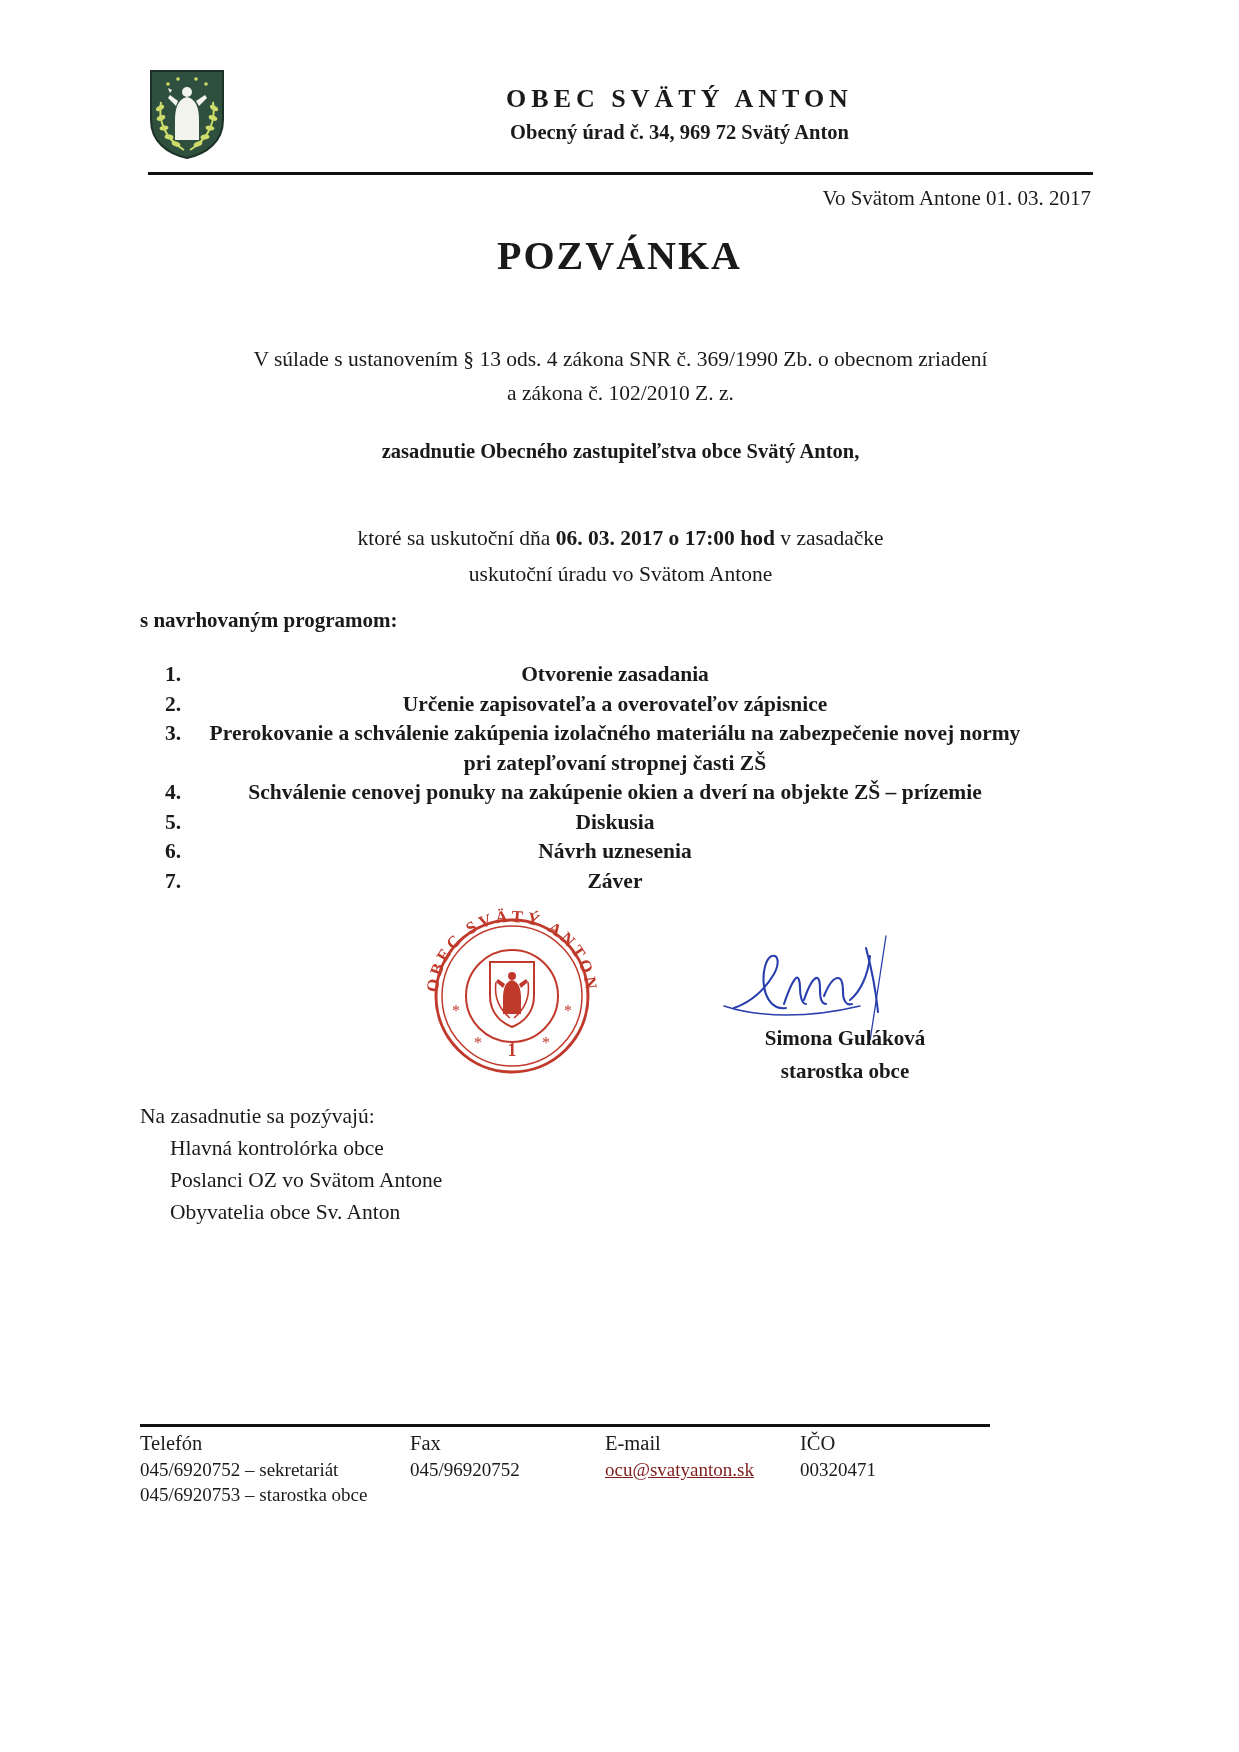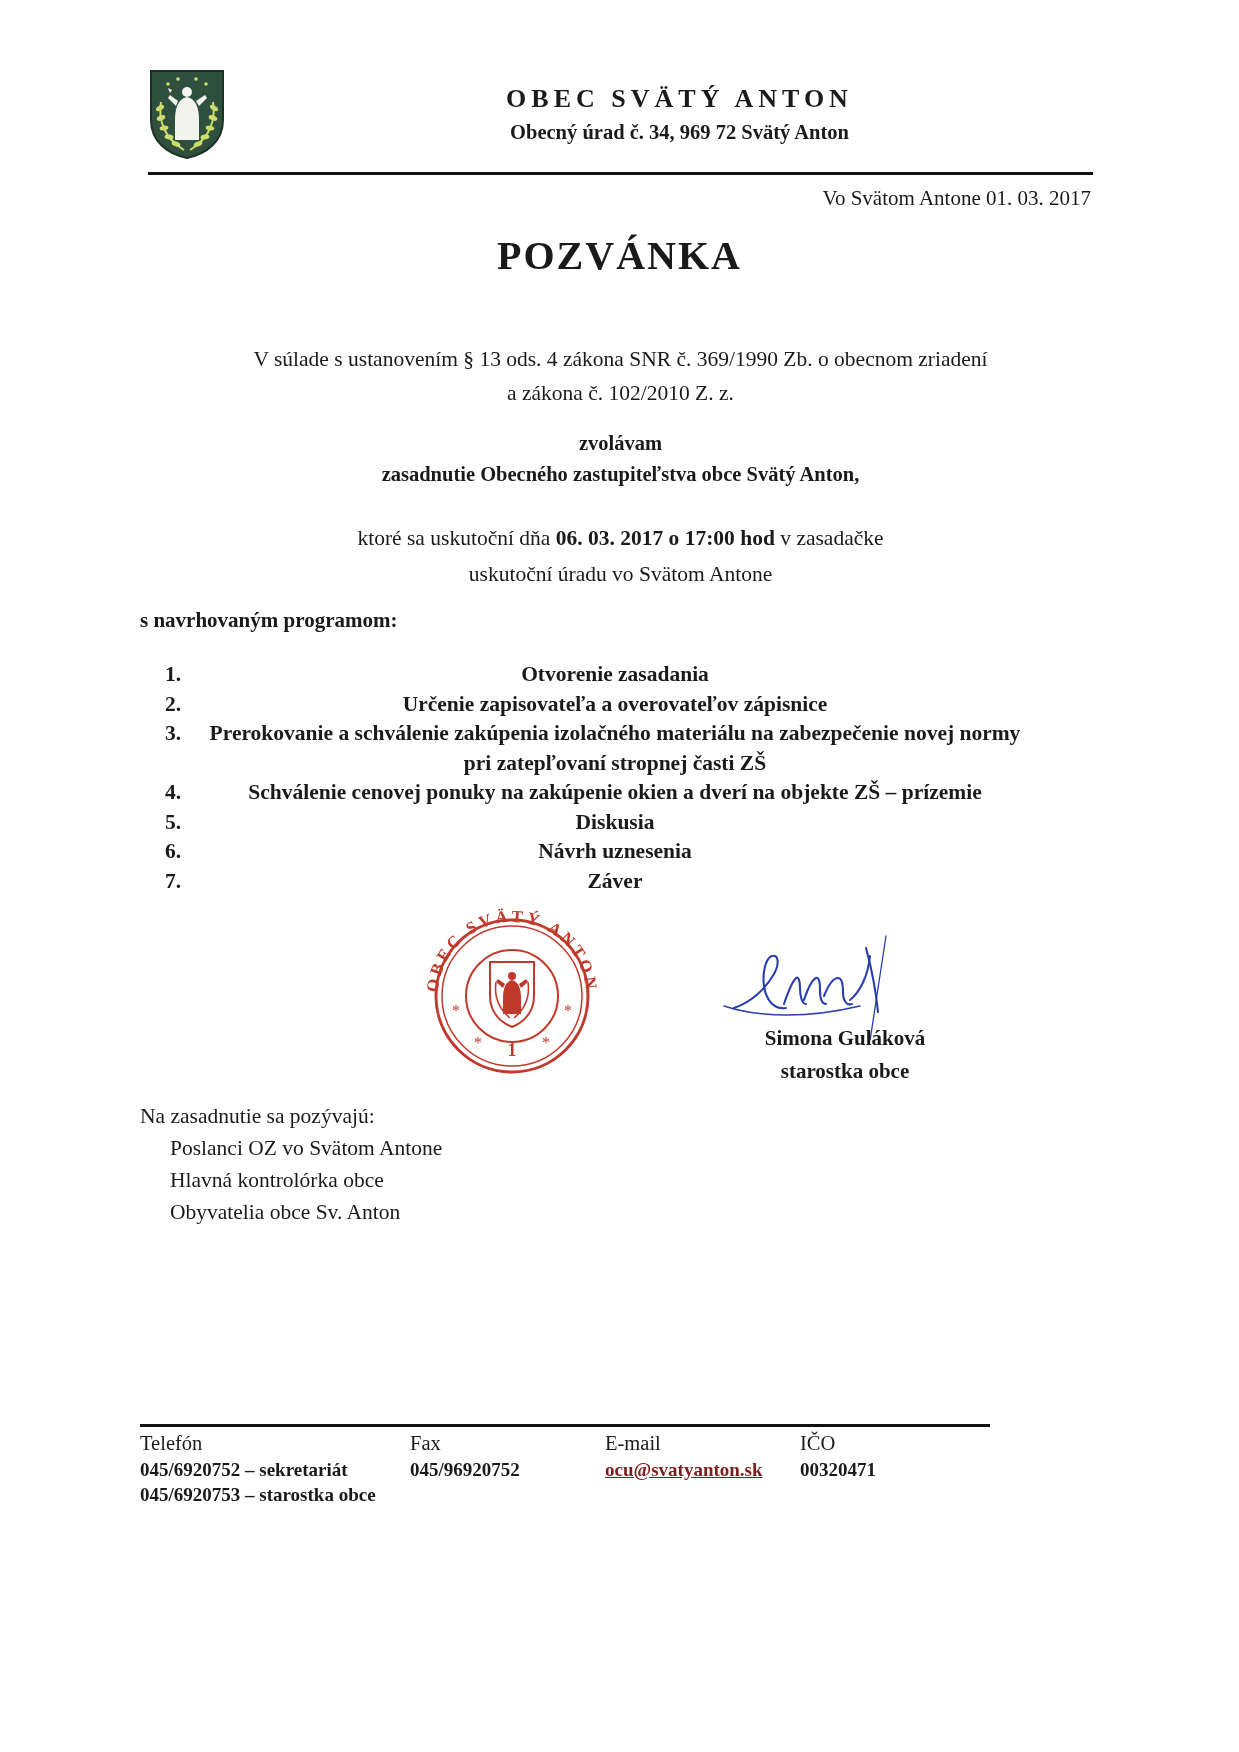--- a/index.html
+++ b/index.html
@@ -222,21 +222,21 @@
   }
   .fcol { flex: 0 0 auto; }
   .fcol.c1 { width: 270px; }
   .fcol.c2 { width: 195px; }
   .fcol.c3 { width: 195px; }
   .fcol.c4 { width: 200px; }
   .fhead {
     font-size: 20.5px;
     margin-bottom: 2px;
   }
-  .fline { line-height: 25px; font-weight: bold; }
+  .fline { line-height: 25px; }
   .email-link {
     color: #7f1d1d;
     text-decoration: underline;
   }
 </style>
 </head>
 <body>
 
 <div class="page">
 
@@ -285,21 +285,20 @@
   <div class="date-line">Vo Svätom Antone 01. 03. 2017</div>
 
   <div class="doc-title">POZVÁNKA</div>
 
   <div class="intro">
     <div>V súlade s ustanovením § 13 ods. 4 zákona SNR č. 369/1990 Zb. o obecnom zriadení</div>
     <div>a zákona č. 102/2010 Z. z.</div>
   </div>
 
   <div class="convoke">
-    <div class="c1">zvolávam</div>
     <div class="c2">zasadnutie Obecného zastupiteľstva obce Svätý Anton,</div>
   </div>
 
   <div class="whenwhere">
     <div>
       <span>ktoré sa uskutoční dňa</span>
       <b>06. 03. 2017 o 17:00 hod</b>
       <span>v zasadačke</span>
     </div>
     <div>uskutoční  úradu vo Svätom Antone</div>
@@ -386,22 +385,22 @@
         <path d="M24 76 C60 88 110 88 160 76"></path>
         <path d="M186 6 C180 44 172 96 164 150" stroke-width="1.3"></path>
       </g>
     </svg>
     <div class="sig-name">Simona Guláková</div>
     <div class="sig-role">starostka obce</div>
   </div>
 
   <div class="invitees">
     <div class="lead">Na zasadnutie sa pozývajú:</div>
+    <div class="ind">Hlavná kontrolórka obce</div>
     <div class="ind">Poslanci OZ vo Svätom Antone</div>
-    <div class="ind">Hlavná kontrolórka obce</div>
     <div class="ind">Obyvatelia obce Sv. Anton</div>
   </div>
 
   <div class="footer-rule"></div>
   <div class="footer">
     <div class="fcol c1">
       <div class="fhead">Telefón</div>
       <div class="fline">045/6920752 – sekretariát</div>
       <div class="fline">045/6920753 – starostka obce</div>
     </div>

